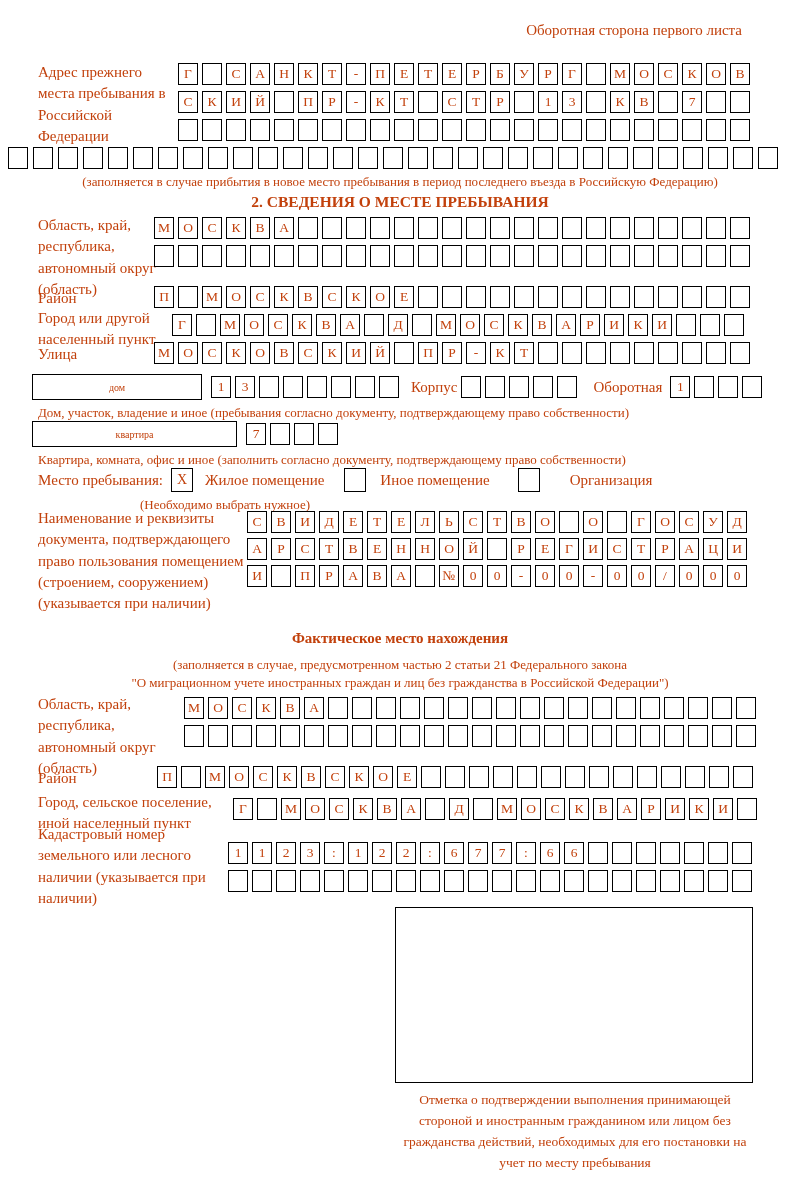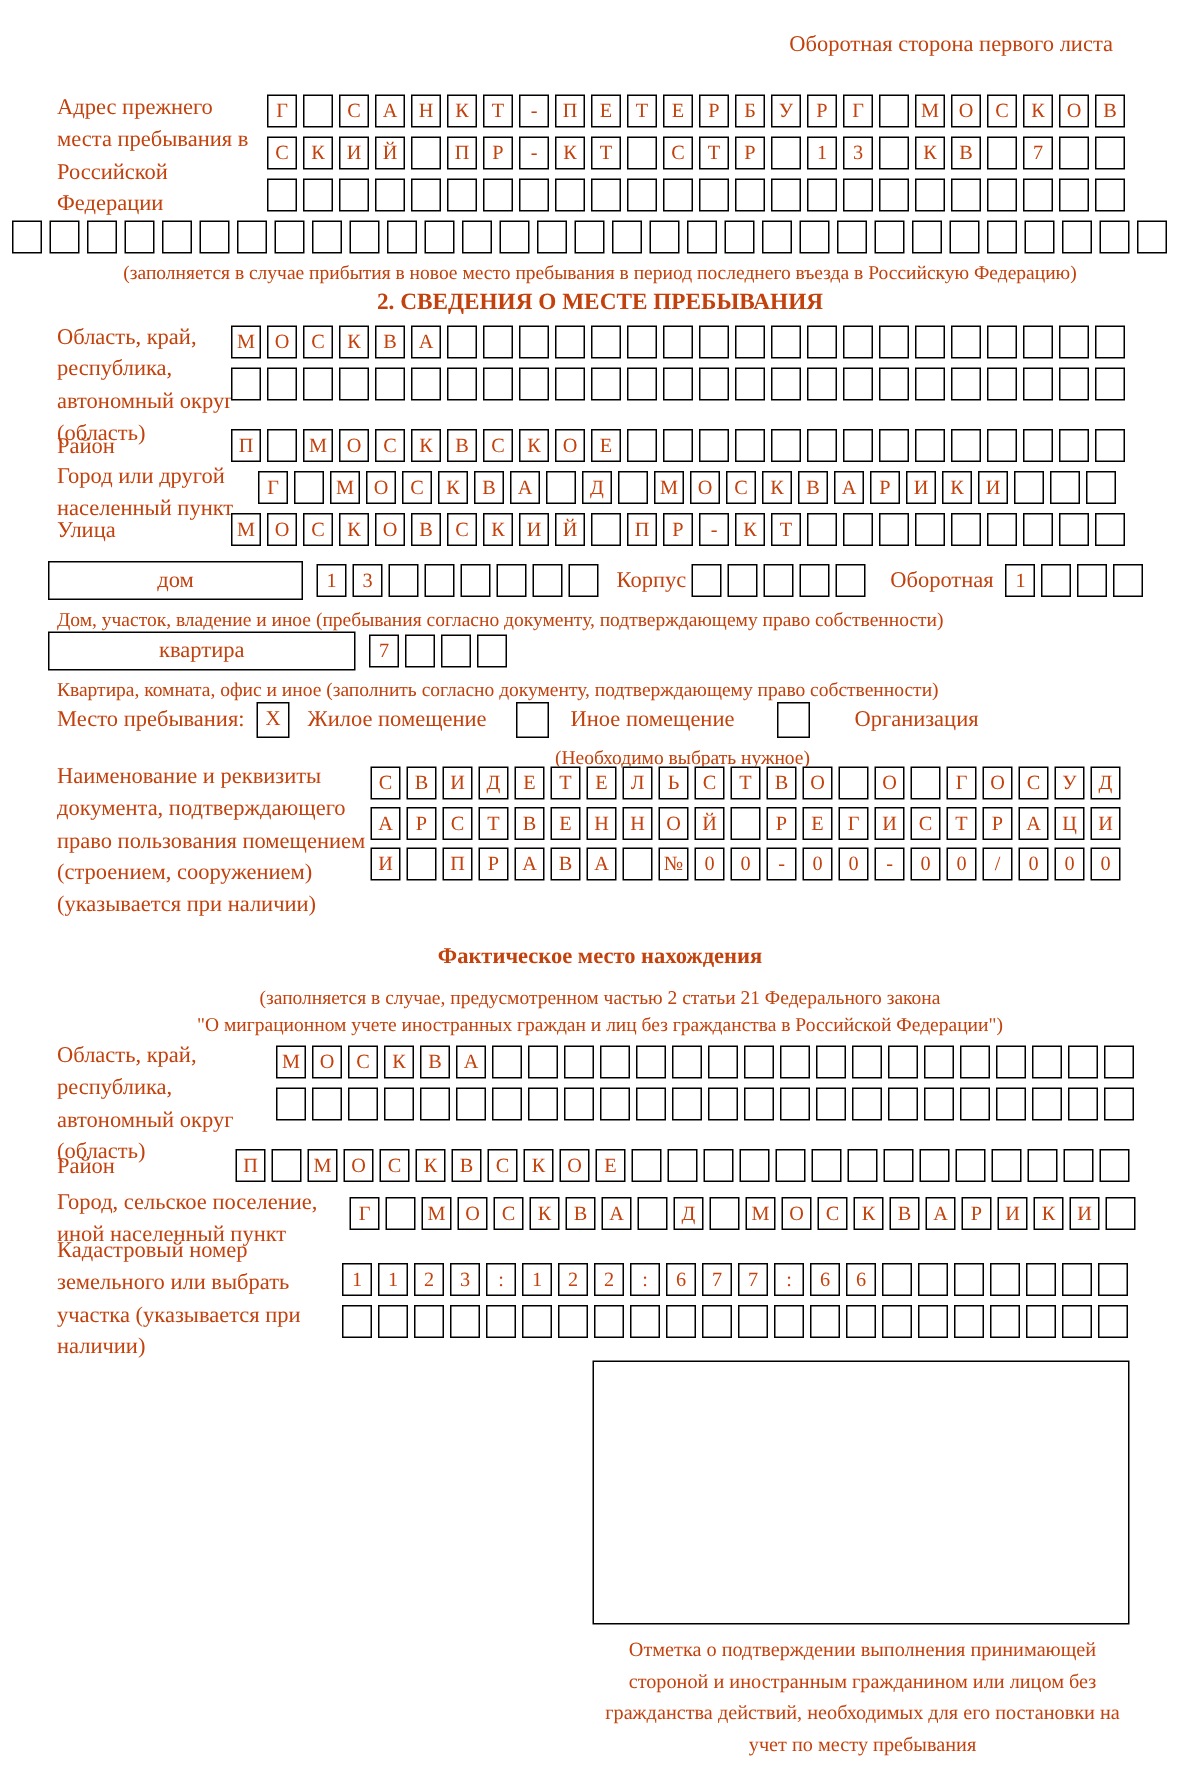--- a/index.html
+++ b/index.html
@@ -17,21 +17,21 @@
   .cellrow { position:absolute; display:flex; gap:4px; }
   .cellrow-inline { display:flex; gap:4px; }
   .cellrow.wide { gap:5px; }
   .cell {
     flex:0 0 auto; width:20px; height:22px; box-sizing:border-box;
     border:1.6px solid #000; display:flex; align-items:center; justify-content:center;
     font-size:13.5px; background:#fff;
   }
   .bigbox {
     box-sizing:border-box; border:1.6px solid #000; height:26px;
-    display:flex; align-items:center; justify-content:center; font-size:15px; background:#fff;
+    display:flex; align-items:center; justify-content:center; font-size:10px; background:#fff;
   }
   .cbox {
     flex:0 0 auto; width:22px; height:24px; box-sizing:border-box; border:1.6px solid #000;
     display:inline-flex; align-items:center; justify-content:center; font-size:14px; background:#fff;
   }
   .flexrow { position:absolute; display:flex; align-items:center; }
   .inline-label { font-size:15px; white-space:nowrap; }
   .stamp-box { box-sizing:border-box; border:1.8px solid #000; background:#fff; }
 </style>
 </head>
@@ -342,21 +342,21 @@
 
   <div class="flexrow" style="top:468px; left:38px;">
     <div class="inline-label">Место пребывания:</div>
     <span class="cbox" style="margin-left:8px;">X</span>
     <div class="inline-label" style="margin-left:12px;">Жилое помещение</div>
     <span class="cbox" style="margin-left:20px;"></span>
     <div class="inline-label" style="margin-left:14px;">Иное помещение</div>
     <span class="cbox" style="margin-left:28px;"></span>
     <div class="inline-label" style="margin-left:30px;">Организация</div>
   </div>
-  <div class="abs note" style="top:496px; left:140px; width:400px; text-align:right;">(Необходимо выбрать нужное)</div>
+  <div class="abs note" style="top:496px; left:140px; width:400px; text-align:left;">(Необходимо выбрать нужное)</div>
 
   <div class="abs label" style="top:508px; left:38px; width:208px;">Наименование и реквизиты документа, подтверждающего право пользования помещением (строением, сооружением) (указывается при наличии)</div>
   <div class="cellrow" style="top:511px; left:247px;">
       <span class="cell">С</span>
       <span class="cell">В</span>
       <span class="cell">И</span>
       <span class="cell">Д</span>
       <span class="cell">Е</span>
       <span class="cell">Т</span>
       <span class="cell">Е</span>
@@ -528,21 +528,21 @@
       <span class="cell">К</span>
       <span class="cell">В</span>
       <span class="cell">А</span>
       <span class="cell">Р</span>
       <span class="cell">И</span>
       <span class="cell">К</span>
       <span class="cell">И</span>
       <span class="cell"></span>
     </div>
 
-  <div class="abs label" style="top:824px; left:38px; width:186px;">Кадастровый номер земельного или выбрать участка (указывается при наличии)</div>
+  <div class="abs label" style="top:824px; left:38px; width:186px;">Кадастровый номер земельного или лесного наличии (указывается при наличии)</div>
   <div class="cellrow" style="top:842px; left:228px;">
       <span class="cell">1</span>
       <span class="cell">1</span>
       <span class="cell">2</span>
       <span class="cell">3</span>
       <span class="cell">:</span>
       <span class="cell">1</span>
       <span class="cell">2</span>
       <span class="cell">2</span>
       <span class="cell">:</span>

